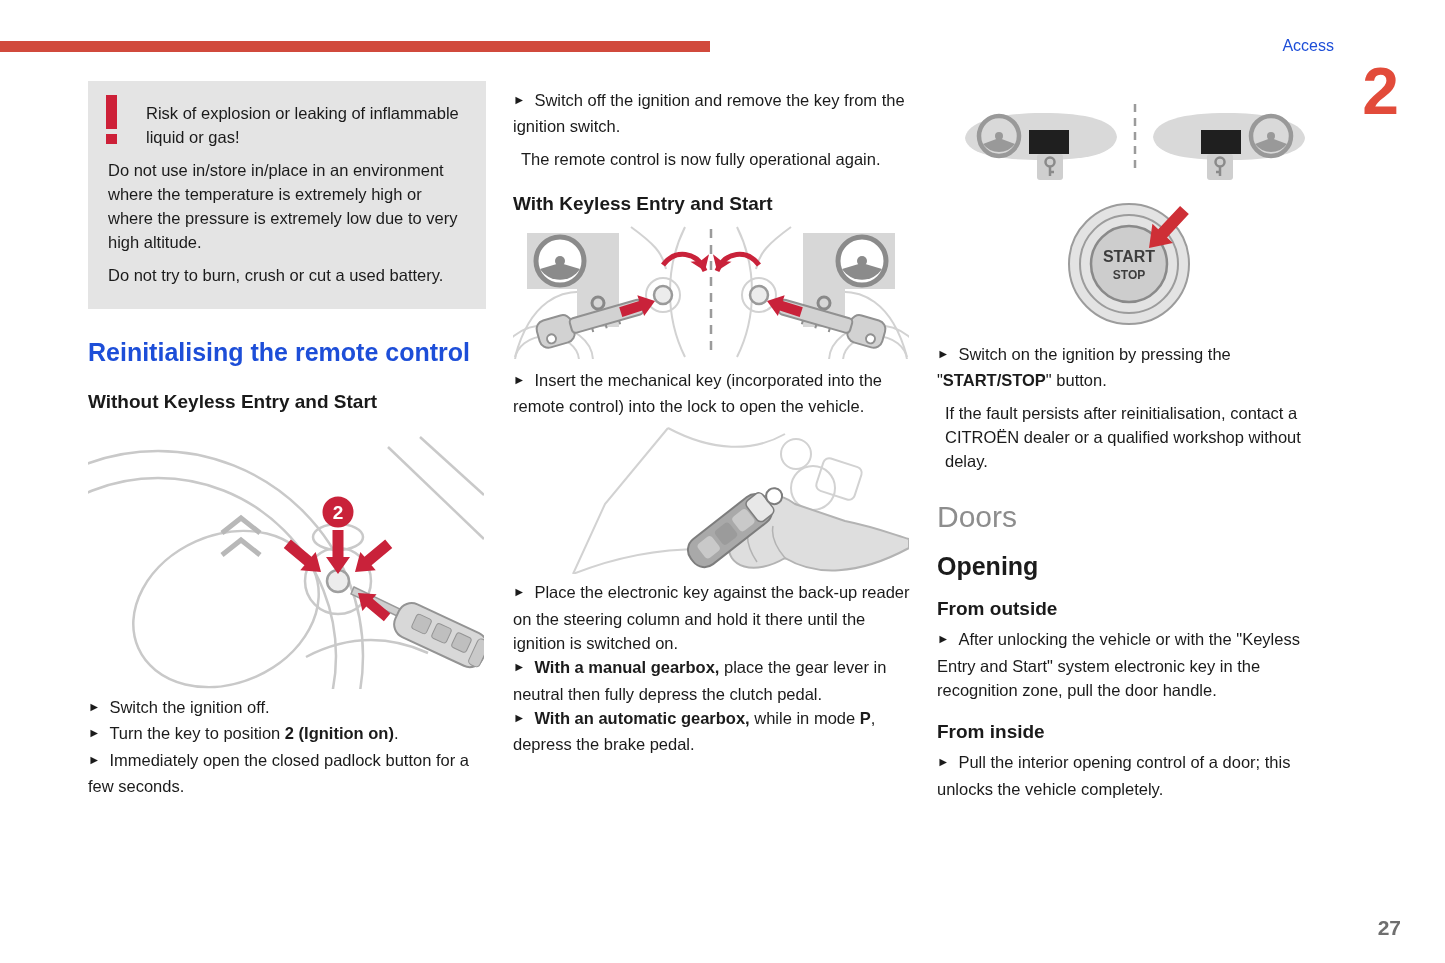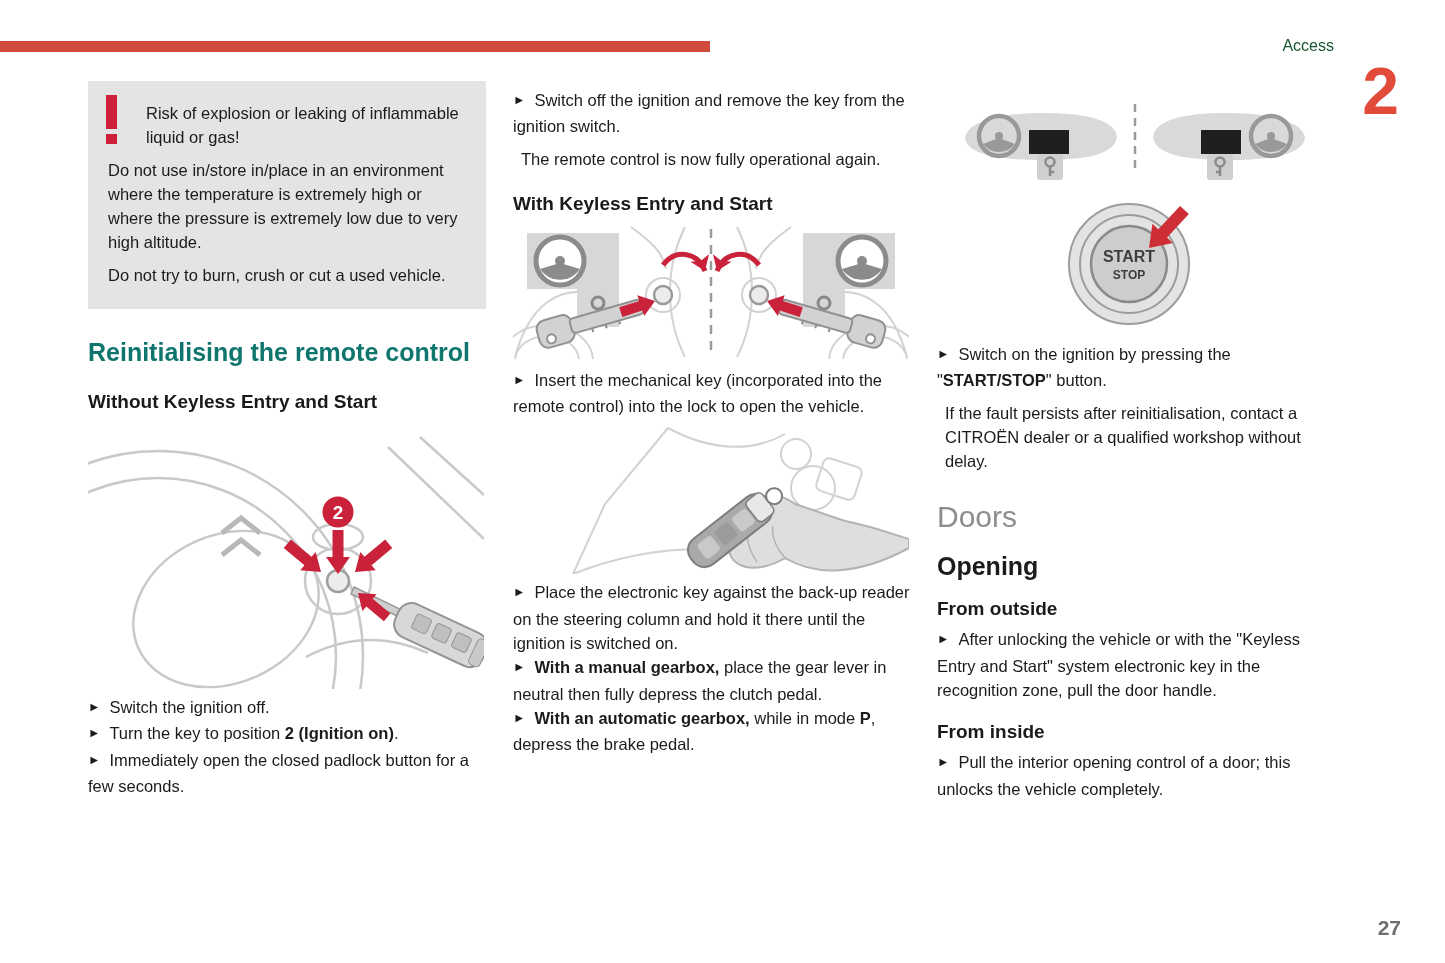--- a/index.html
+++ b/index.html
@@ -5,38 +5,38 @@
   html,body{margin:0;padding:0;background:#ffffff;}
   .page{
     position:relative;
     width:1445px;height:963px;
     background:#ffffff;
     font-family:"Liberation Sans","DejaVu Sans",sans-serif;
     color:#1b1b1b;
     overflow:hidden;
   }
   .topbar{position:absolute;left:0;top:41px;width:710px;height:11px;background:#d14a3c;}
-  .access-label{position:absolute;top:37px;right:111px;font-size:16px;color:#14532d;text-align:right;}
+  .access-label{position:absolute;top:37px;right:111px;font-size:16px;color:#1d4ed8;text-align:right;}
   .chapter-num{position:absolute;top:58px;right:46px;font-size:66px;font-weight:bold;color:#e24b3a;line-height:1;}
   .page-num{position:absolute;top:916px;right:44px;font-size:21px;font-weight:bold;color:#6f6f6f;}
 
   .col{position:absolute;width:398px;font-size:16.5px;line-height:24.3px;}
   .col1{left:88px;top:81px;}
   .col2{left:513px;top:88px;}
   .col3{left:937px;top:100px;}
 
   p{margin:8px;}
   .warnbox{background:#e4e4e4;padding:12px 13px 14px 12px;}
   .warn-icon{float:left;width:32px;height:50px;margin:2px 8px 0 6px;}
   .warn-icon .bar{width:11px;height:34px;background:#cd2038;}
   .warn-icon .dot{width:11px;height:10px;margin-top:5px;background:#cd2038;}
   .warn-first{overflow:hidden;}
   .warn-rest{clear:both;}
 
-  h1{font-size:25px;line-height:34px;margin:26px 0 9px 0;color:#0f766e;}
+  h1{font-size:25px;line-height:34px;margin:26px 0 9px 0;color:#1d4ed8;}
   h2.sub{font-size:19px;line-height:23px;margin:21px 0 0 0;color:#1a1a1a;}
   .doors-title{font-size:30px;line-height:34px;font-weight:400;color:#8d8d8d;margin:27px 0 0 0;}
   .opening-title{font-size:25px;line-height:30px;font-weight:bold;margin:17px 0 0 0;}
 
   .bullet{margin:0;}
   .bullets{margin-top:6px;}
   .arrow{font-size:12.5px;margin-right:9px;position:relative;top:-2px;}
 
   .illus{display:block;margin:8px 0 0 0;}
   .illus-center{display:block;margin:20px auto 0 auto;}
@@ -55,21 +55,21 @@
 
   <div class="col col1">
 
     <div class="warnbox">
       <div class="warn-icon">
         <div class="bar"></div>
           <div class="dot"></div>
       </div>
       <p class="warn-first">Risk of explosion or leaking of inflammable liquid or gas!</p>
       <p class="warn-rest">Do not use in/store in/place in an environment where the temperature is extremely high or where the pressure is extremely low due to very high altitude.</p>
-      <p>Do not try to burn, crush or cut a used vehicle.</p>
+      <p>Do not try to burn, crush or cut a used battery.</p>
     </div>
 
     <h1>Reinitialising the remote control</h1>
     <h2 class="sub">Without Keyless Entry and Start</h2>
 
     <svg class="illus" width="396" height="268" viewBox="0 0 396 268">
       <g fill="none" stroke="#c9c9c9" stroke-width="2.5">
         <circle cx="70" cy="235" r="205"></circle>
         <circle cx="70" cy="235" r="178"></circle>
         <ellipse cx="138" cy="188" rx="96" ry="74" transform="rotate(-24 138 188)"></ellipse>

